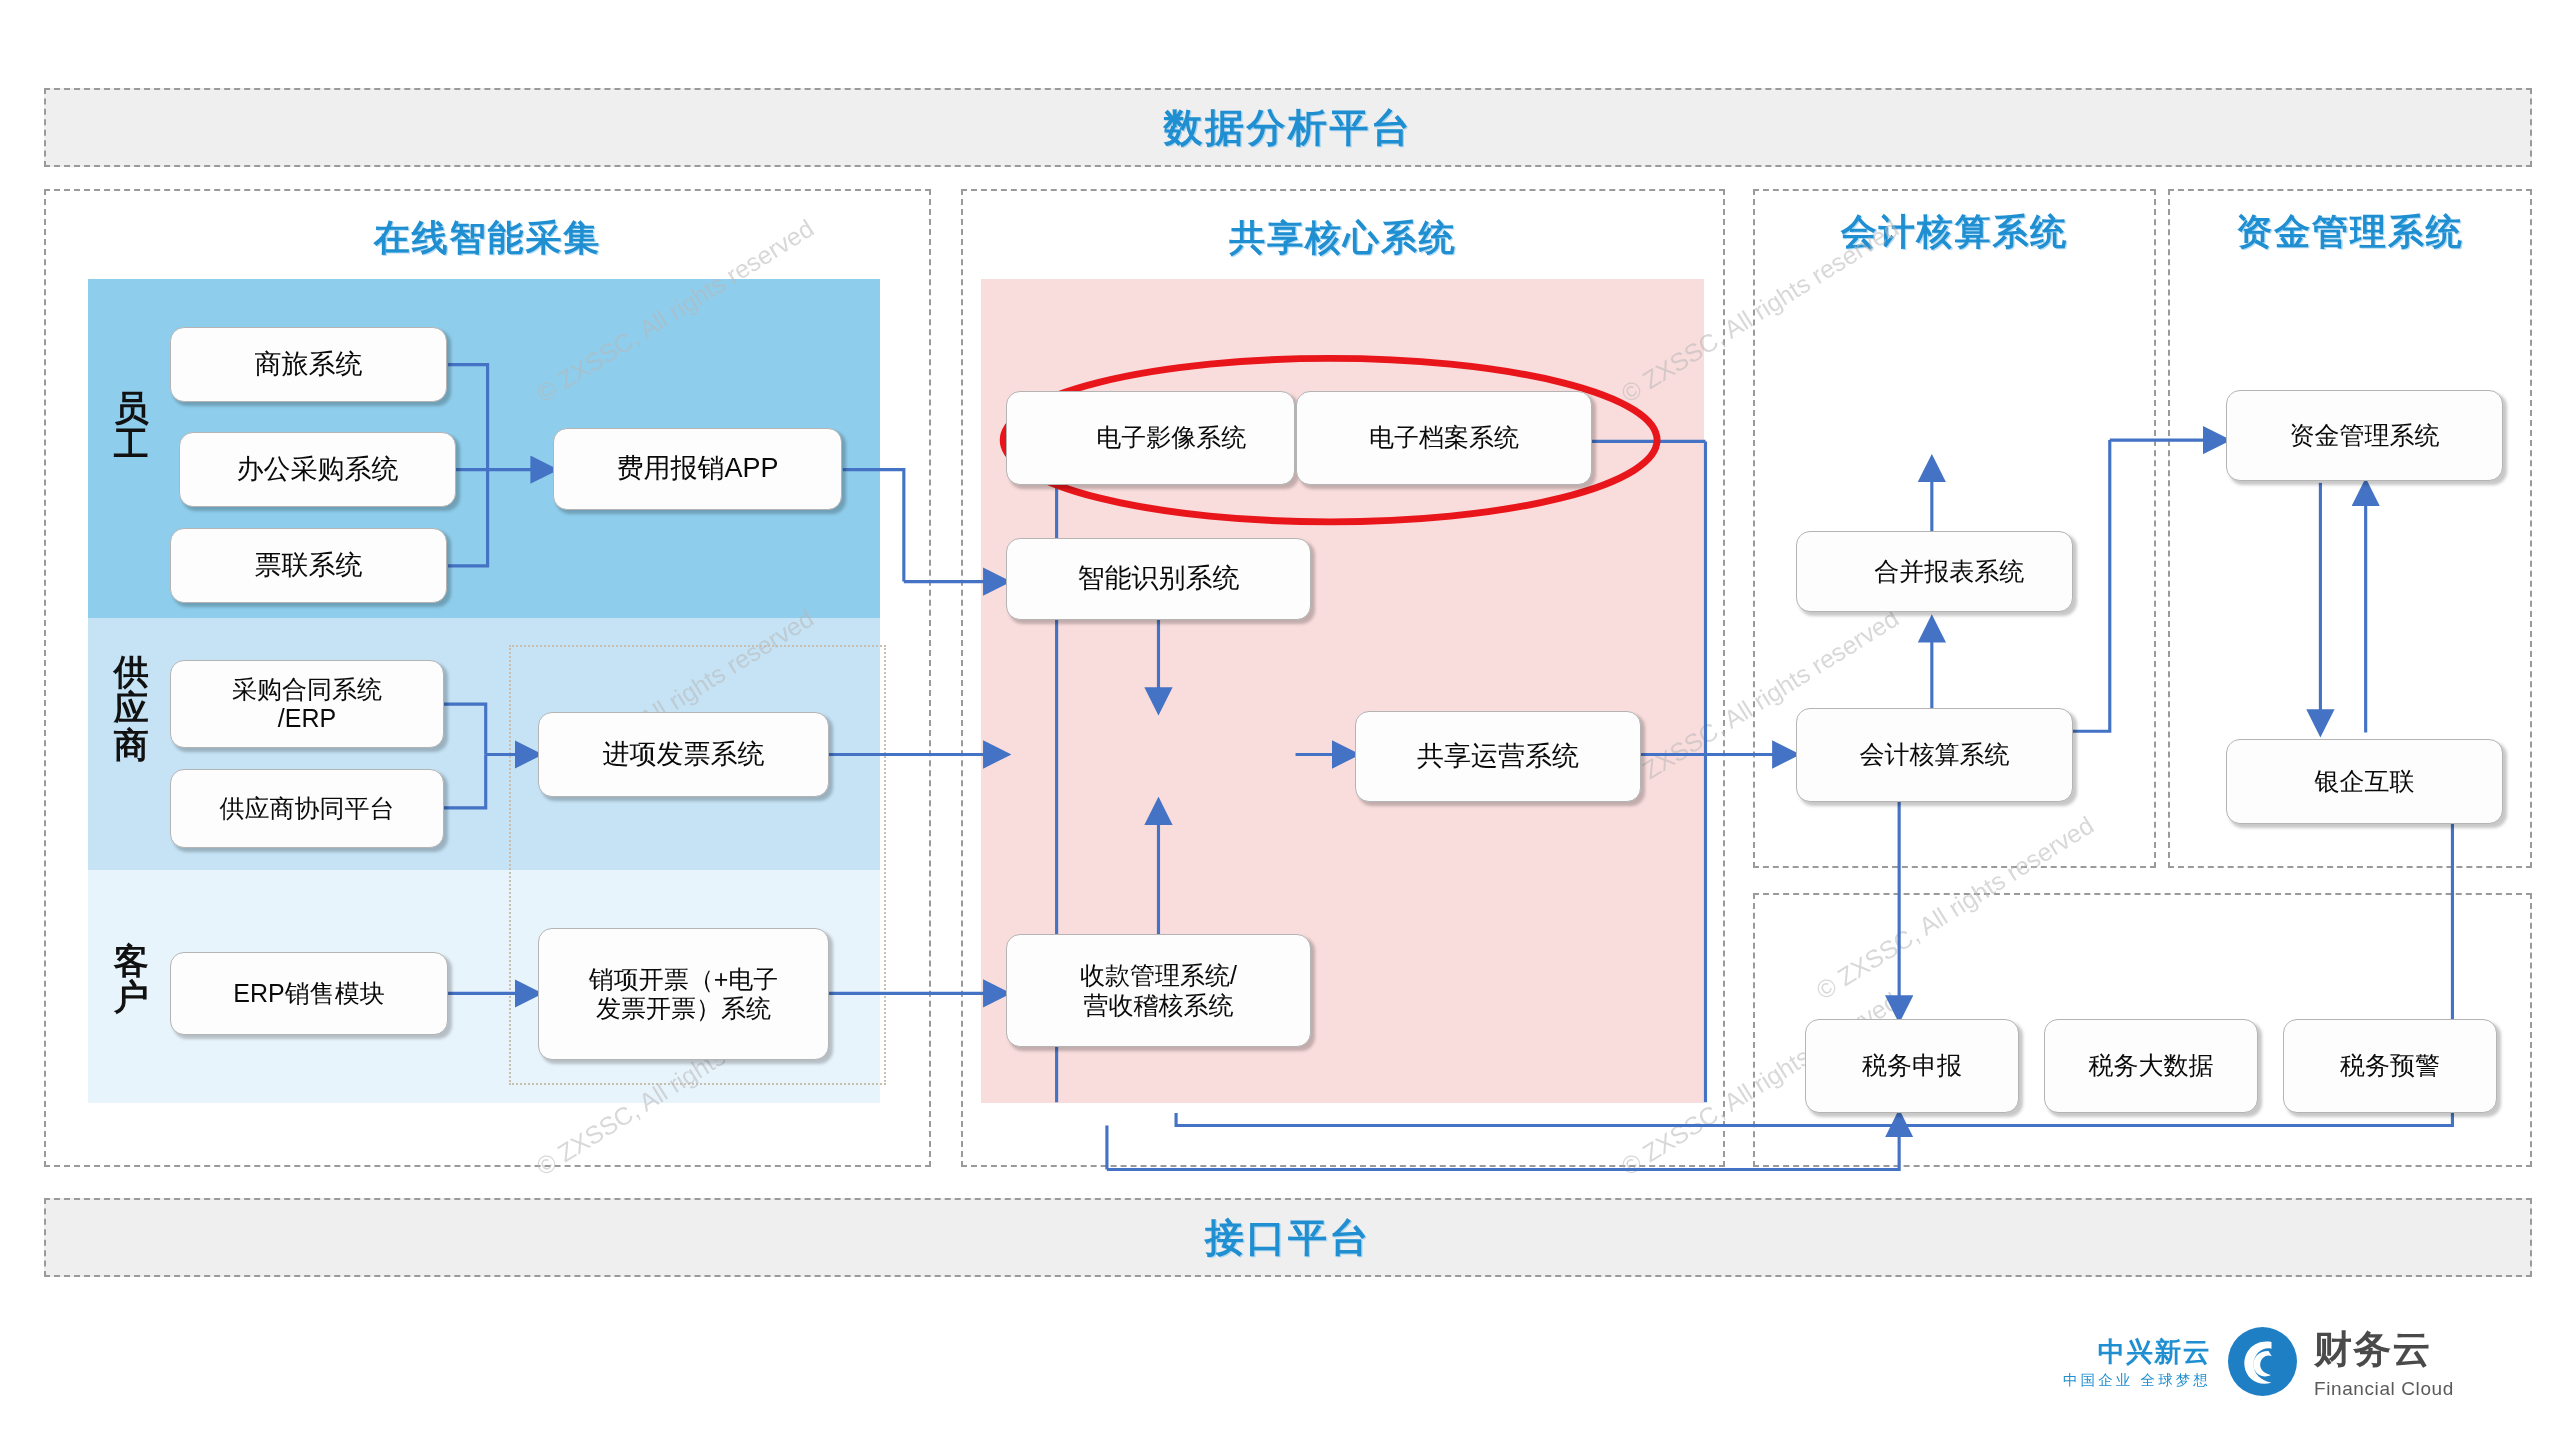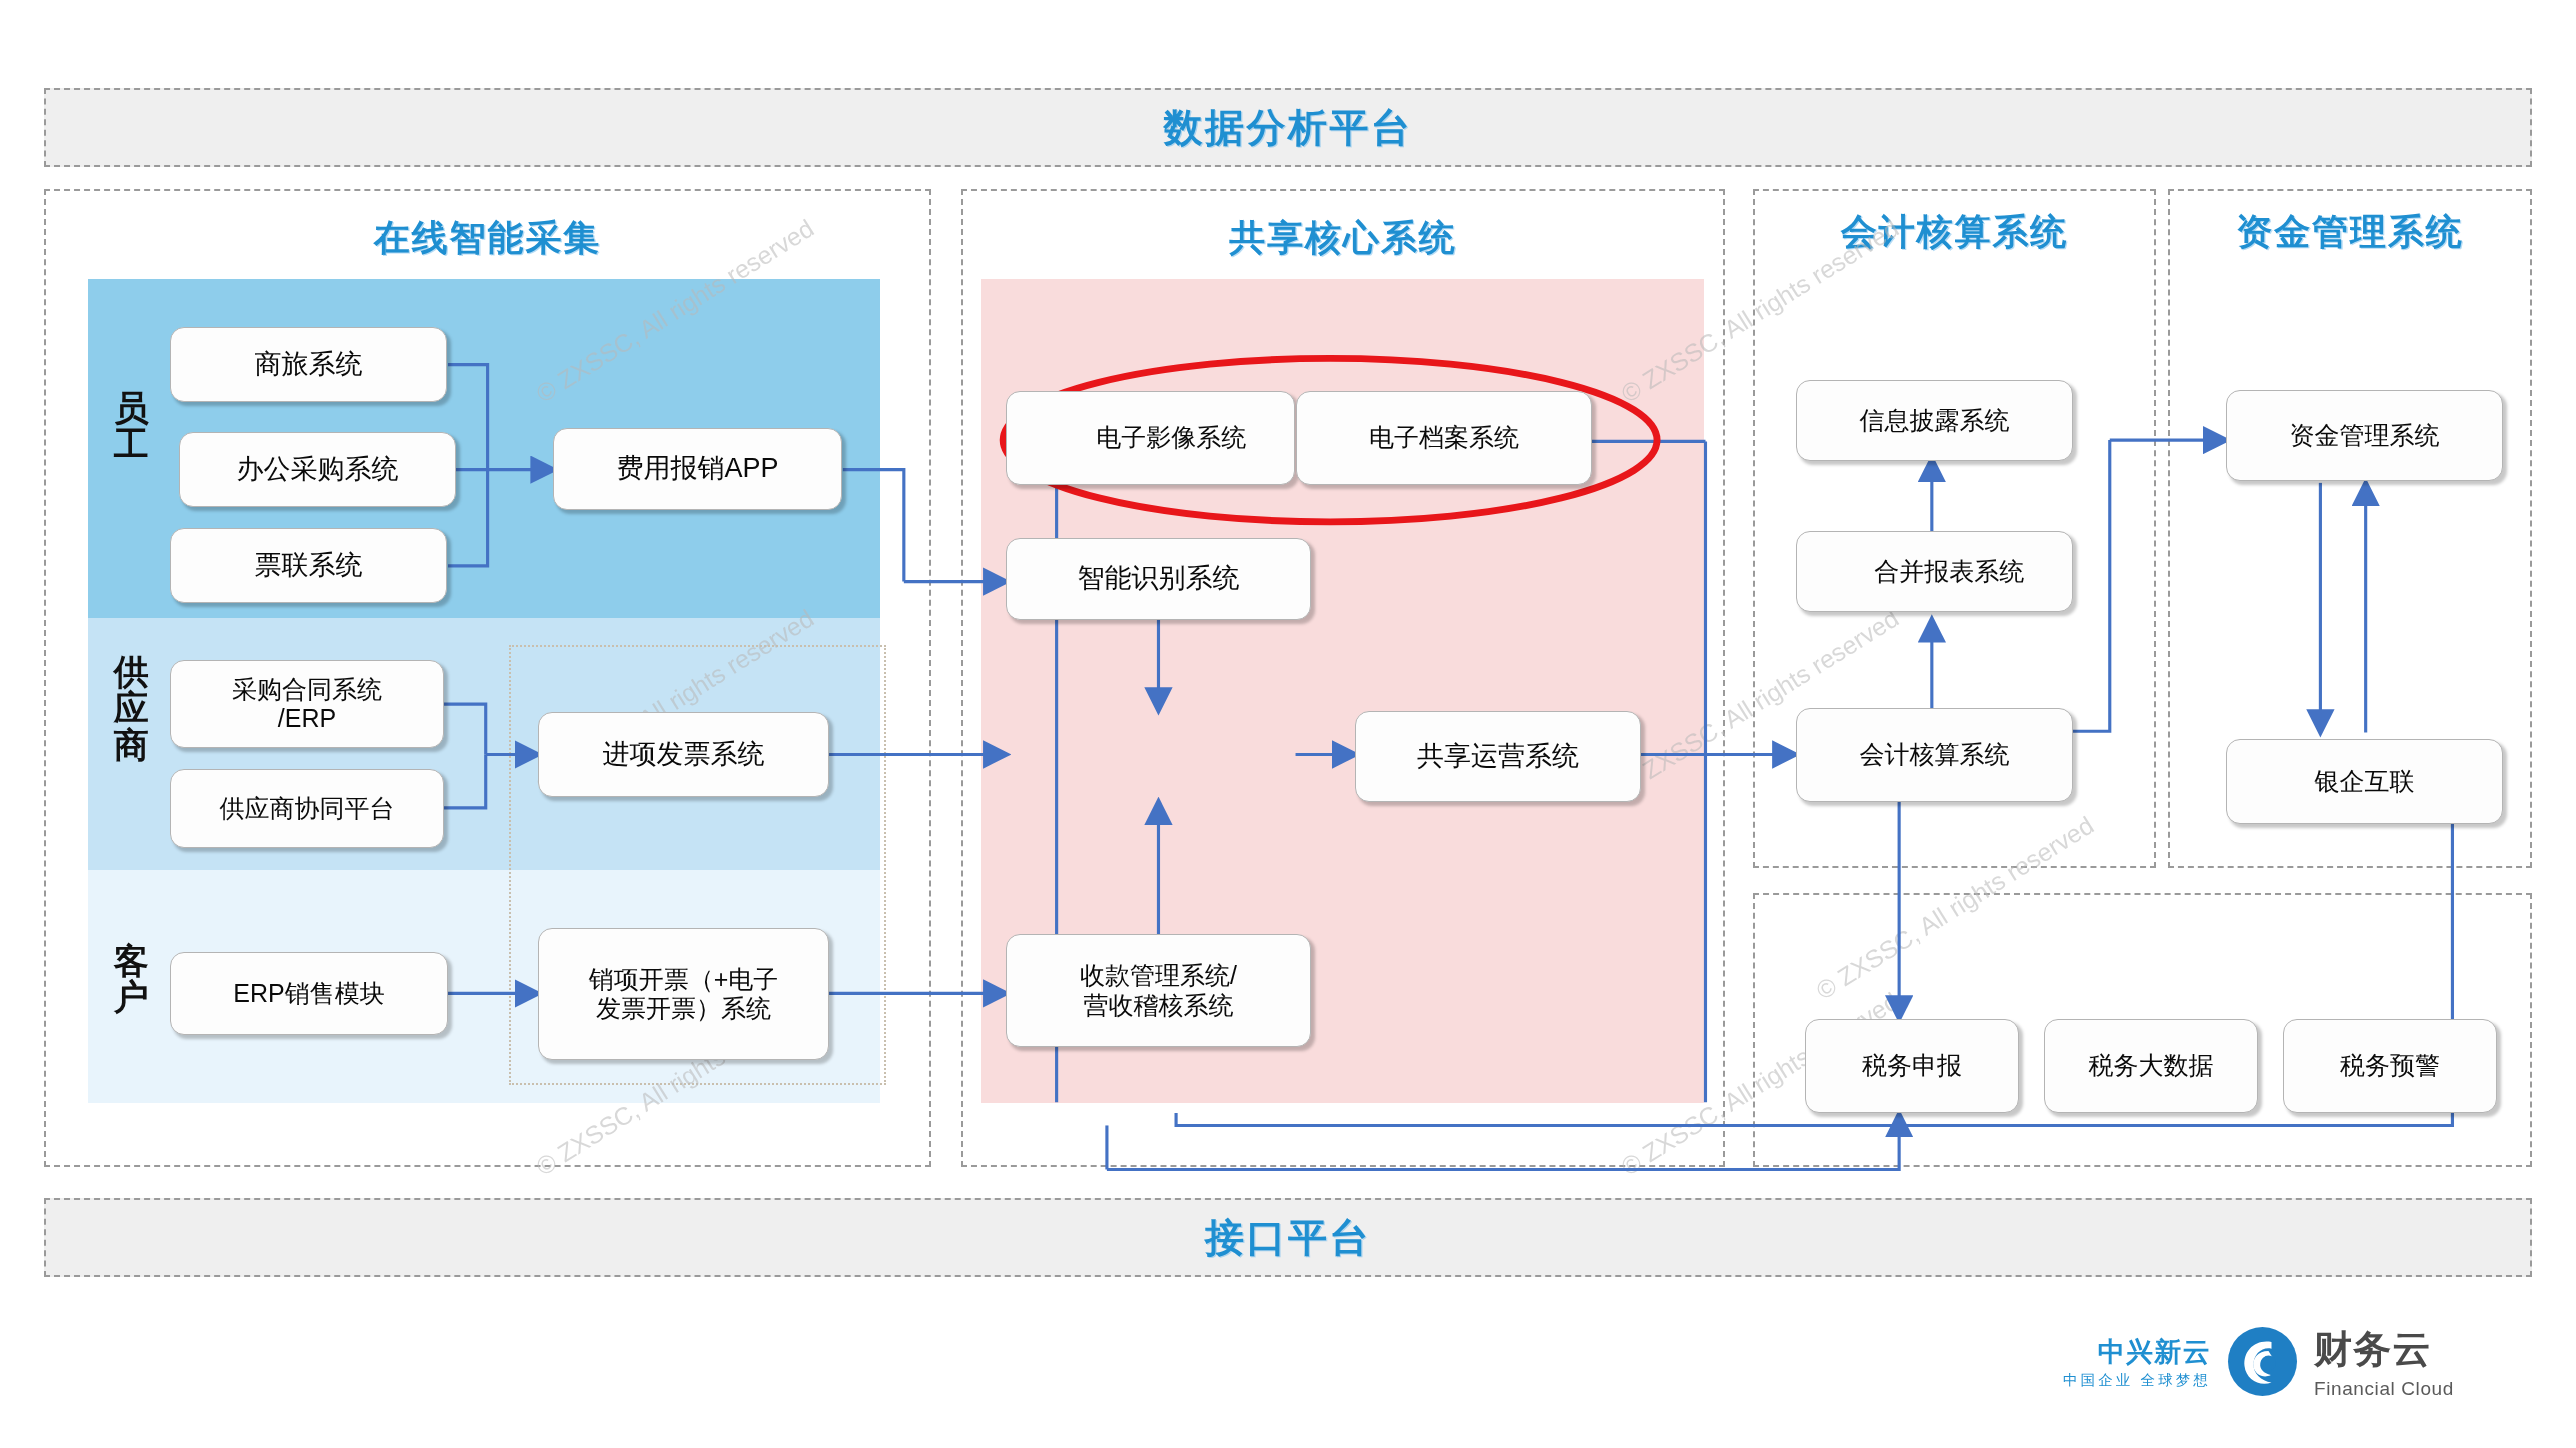--- a/index.html
+++ b/index.html
@@ -164,21 +164,20 @@
   <div class="node sm" style="left:538px;top:928px;width:291px;height:132px;white-space:pre-line;">销项开票（+电子
 发票开票）系统</div>
 
   <div class="node sm" style="left:1006px;top:391px;width:289px;height:94px;padding-left:48px;">电子影像系统</div>
   <div class="node sm" style="left:1296px;top:391px;width:296px;height:94px;">电子档案系统</div>
   <div class="node" style="left:1006px;top:538px;width:305px;height:82px;">智能识别系统</div>
   <div class="node" style="left:1355px;top:711px;width:286px;height:91px;">共享运营系统</div>
   <div class="node sm" style="left:1006px;top:934px;width:305px;height:113px;white-space:pre-line;">收款管理系统/
 营收稽核系统</div>
 
-  <div class="node sm" style="left:1796px;top:380px;width:277px;height:81px;">信息披露系统</div>
   <div class="node sm" style="left:1796px;top:531px;width:277px;height:81px;padding-left:36px;">合并报表系统</div>
   <div class="node sm" style="left:1796px;top:708px;width:277px;height:94px;">会计核算系统</div>
 
   <div class="node sm" style="left:2226px;top:390px;width:277px;height:91px;">资金管理系统</div>
   <div class="node sm" style="left:2226px;top:739px;width:277px;height:85px;">银企互联</div>
 
   <div class="node sm" style="left:1805px;top:1019px;width:214px;height:94px;">税务申报</div>
   <div class="node sm" style="left:2044px;top:1019px;width:214px;height:94px;">税务大数据</div>
   <div class="node sm" style="left:2283px;top:1019px;width:214px;height:94px;">税务预警</div>
 

